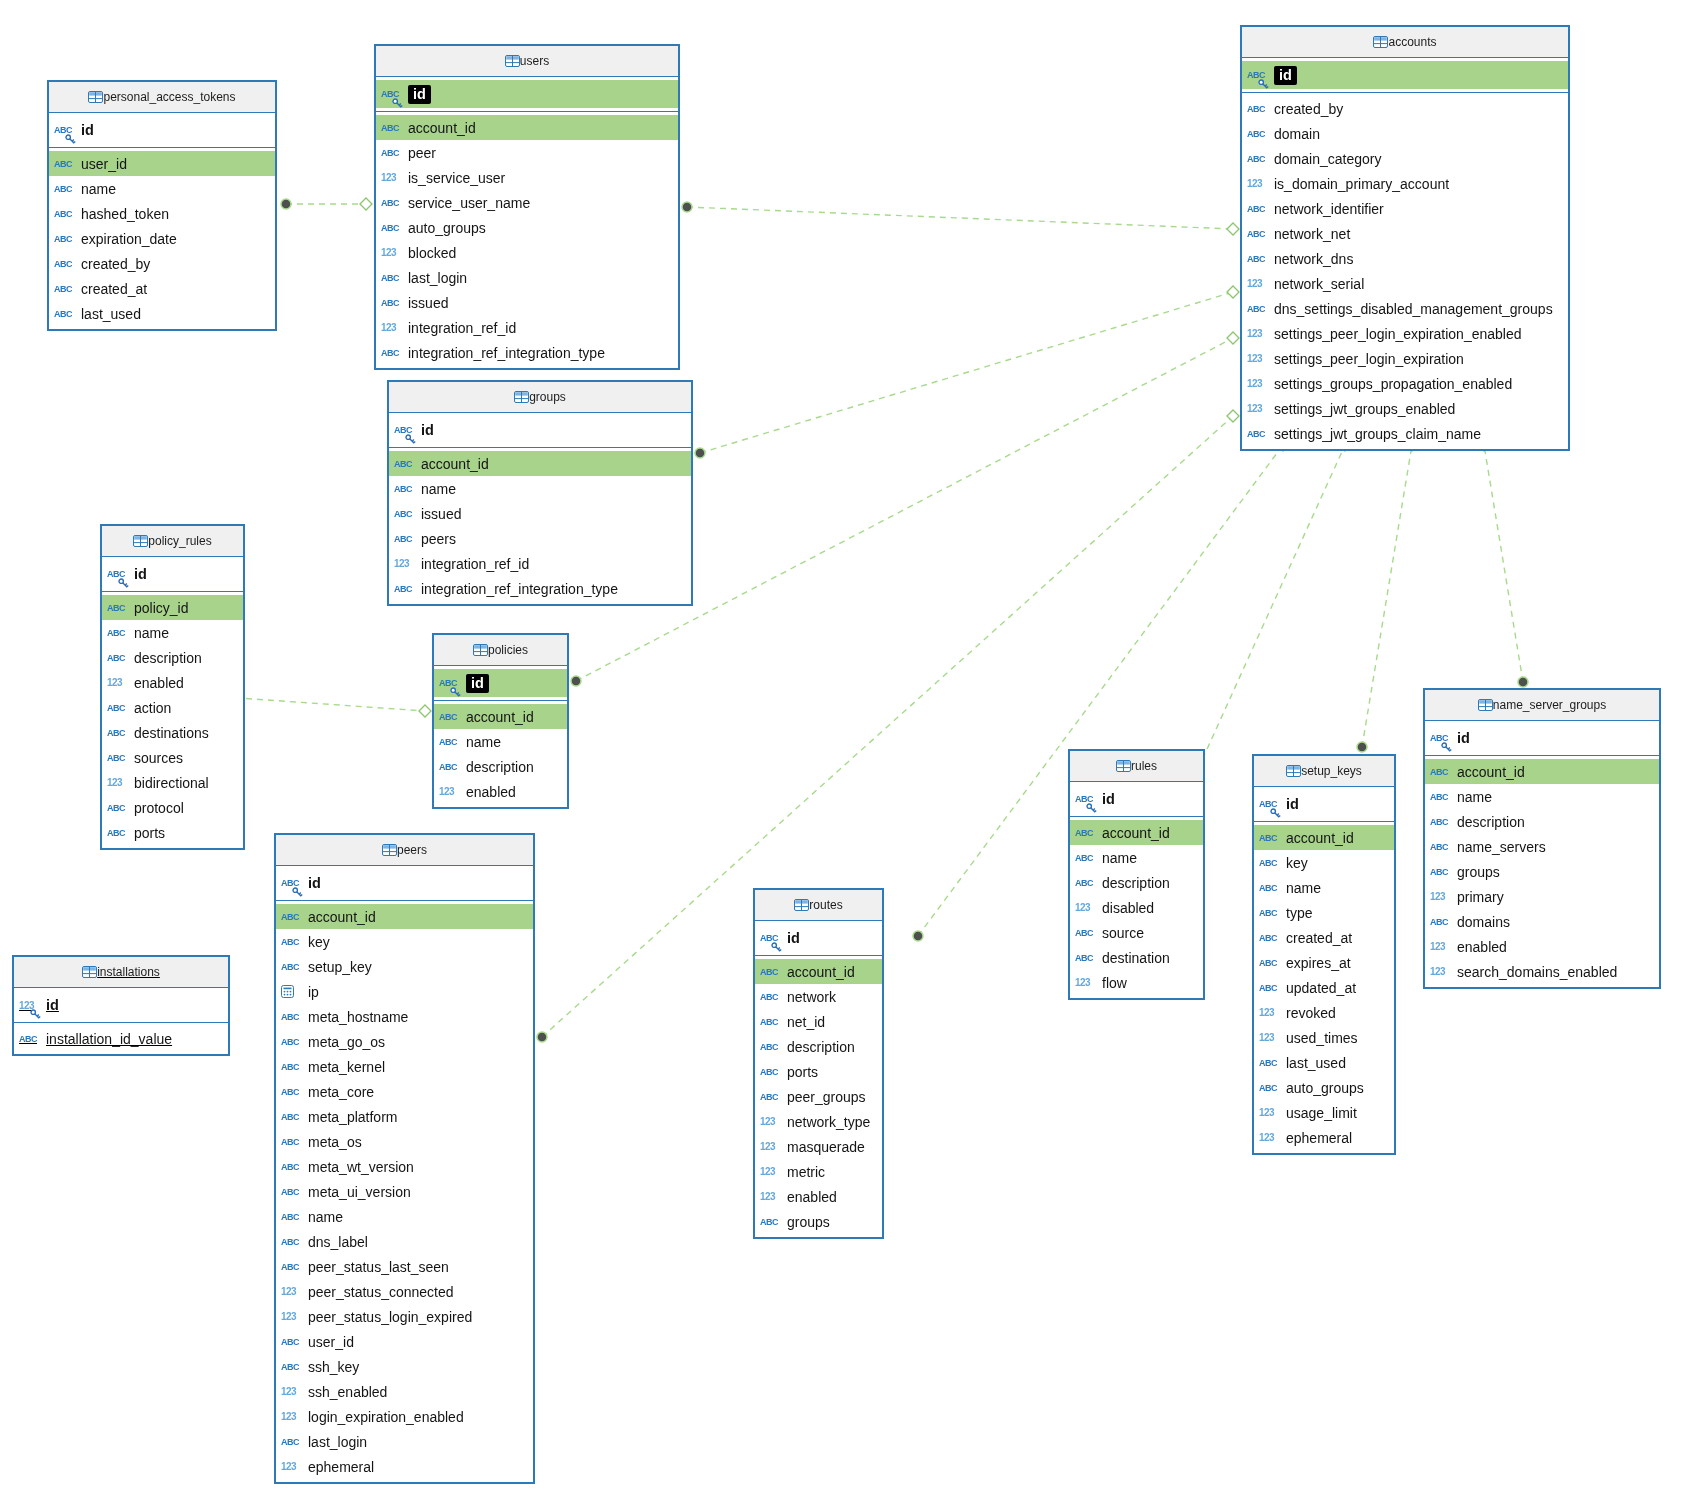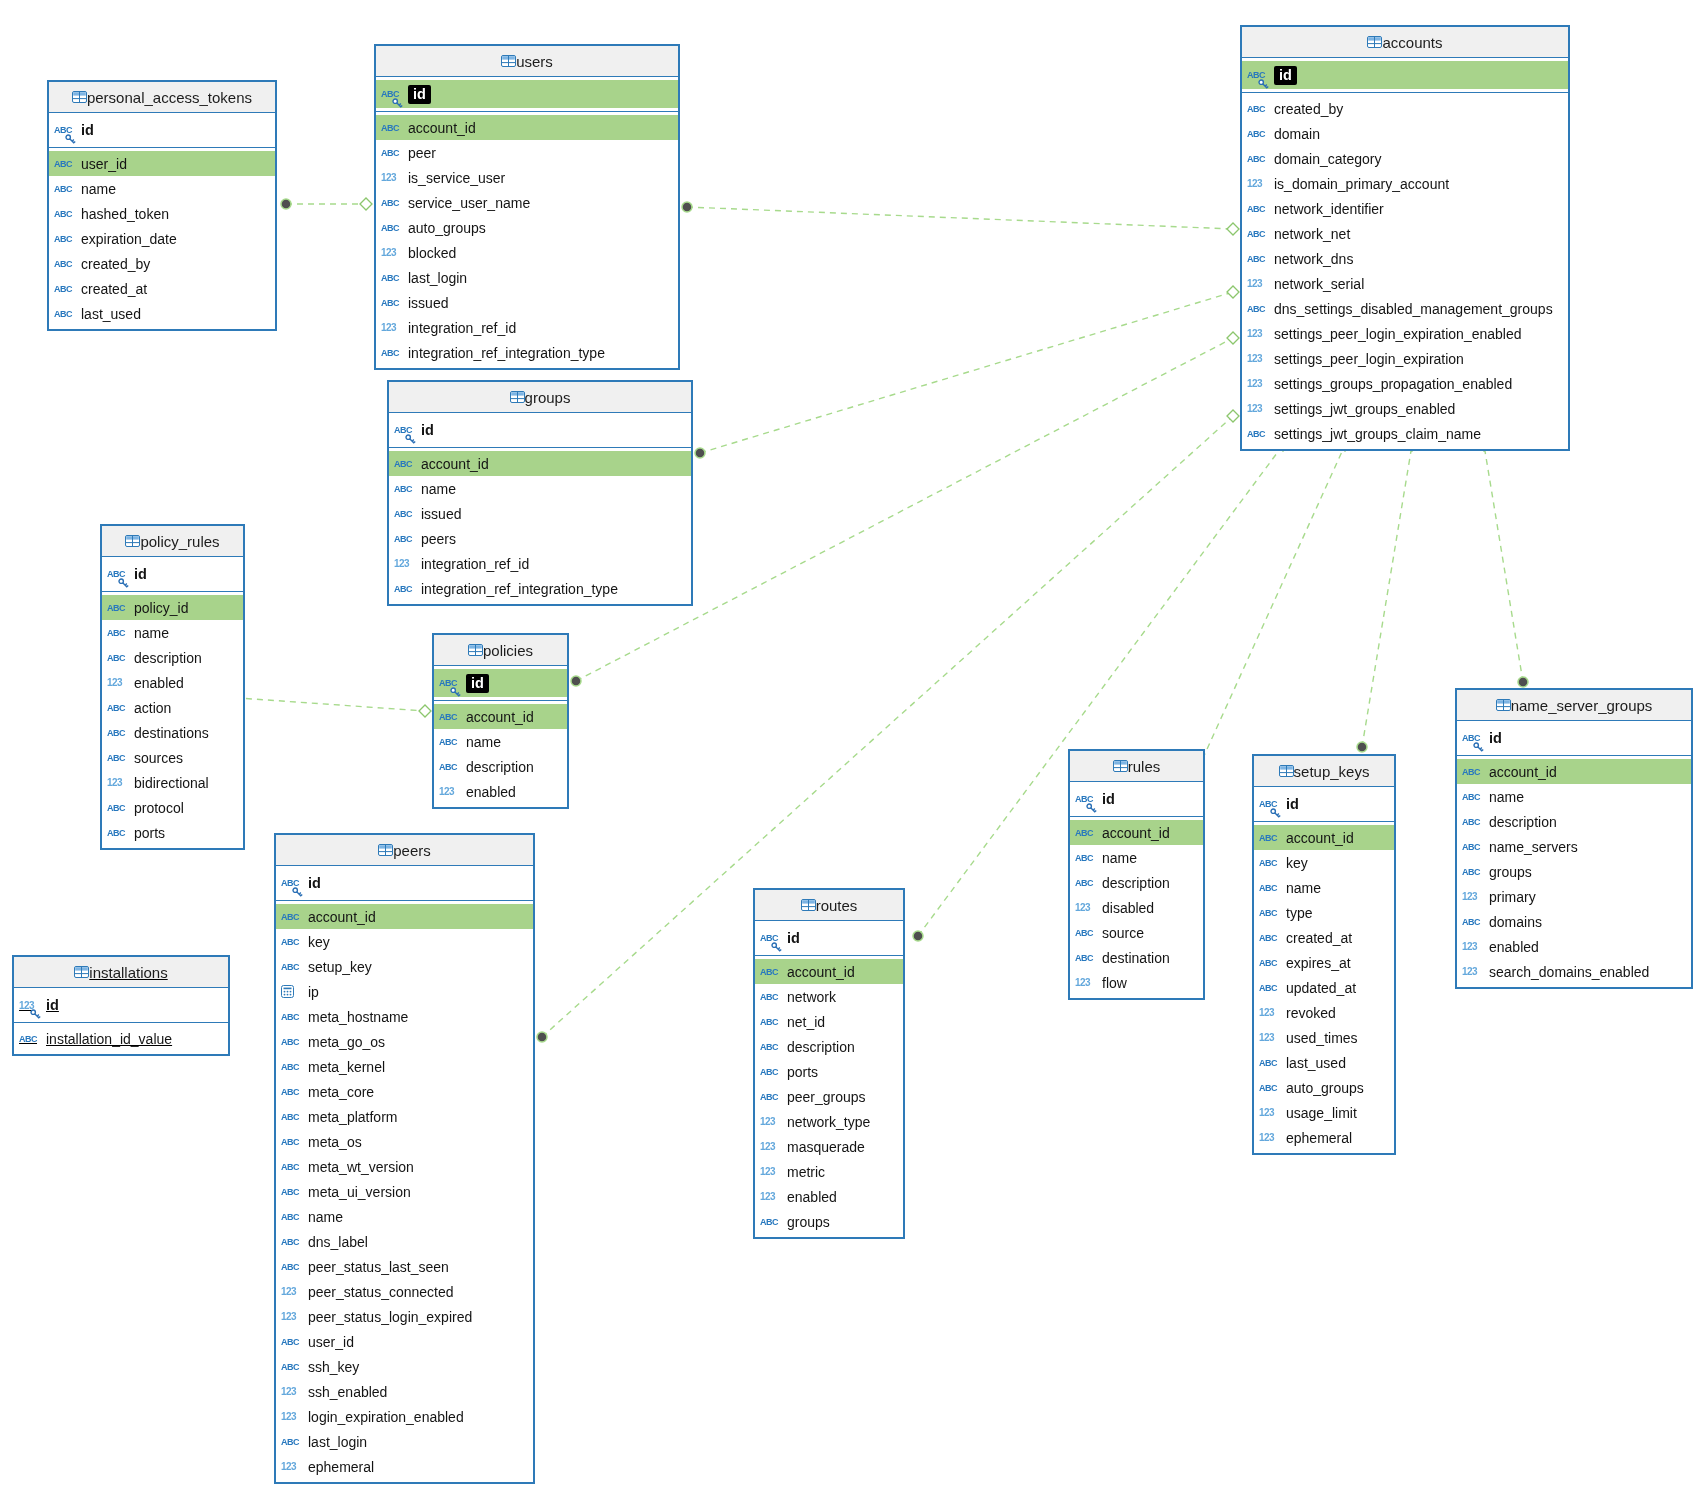--- a/index.html
+++ b/index.html
@@ -4,21 +4,21 @@
 <style>
   html,body{margin:0;padding:0;background:#fff}
   .canvas{position:relative;width:1708px;height:1505px;background:#fff;
           font-family:"Liberation Sans",sans-serif;overflow:hidden}
   #rel-layer{position:absolute;left:0;top:0;z-index:1}
   #tables-layer{position:absolute;left:0;top:0;width:100%;height:100%;z-index:2}
   .er-table{position:absolute;background:#fff;border:2px solid var(--border,#2e7ab8);
             box-sizing:border-box;z-index:2}
   .er-header{height:30px;display:flex;align-items:center;justify-content:center;
              background:#f0f0f0;border-bottom:1px solid var(--border,#2e7ab8);
-             font-size:15px;color:#1c1c1c}
+             font-size:12px;color:#1c1c1c}
   .pk-section{border-bottom:1px solid var(--border,#2e7ab8);padding:3px 0}
   .cols-section{padding:3px 0}
   .er-row{height:25px;display:flex;align-items:center;padding:0 6px 0 5px;
           font-size:14px;color:#141414;white-space:nowrap}
   .pk-row{height:28px;font-weight:bold;font-size:14.5px}
   .er-row .icon{width:27px;flex:0 0 27px;display:flex;align-items:center;position:relative}
   .hl{background:var(--green,#a8d38b)}
   .badge{background:#000;color:#fff;font-weight:bold;padding:0 5px;border-radius:2px;line-height:19px}
   .abc{color:#2878be;font-weight:bold;font-size:9px;letter-spacing:-.5px}
   .num{color:#64a8dc;font-weight:bold;font-size:10px;letter-spacing:-.5px}
@@ -626,21 +626,21 @@
         </div>
         <div class="cols-section">
           <div class="er-row">
             <span class="icon">
               <span class="abc">ABC</span>
             </span>
             <span>installation_id_value</span>
           </div>
         </div>
       </div>
-      <div class="er-table" style="left: 753px; top: 888px; width: 152px;">
+      <div class="er-table" style="left: 753px; top: 888px; width: 131px;">
         <div class="er-header">
           <svg width="15" height="12" viewBox="0 0 15 12">
             <rect x="0.5" y="0.5" width="14" height="11" rx="1.5" fill="#fff" stroke="#2e7ab8"></rect>
             <rect x="1.2" y="1.2" width="12.6" height="3.4" fill="#7db4e3"></rect>
             <line x1="7.5" y1="1" x2="7.5" y2="11" stroke="#2e7ab8"></line>
             <line x1="1" y1="7.6" x2="14" y2="7.6" stroke="#2e7ab8"></line>
           </svg>
           <span>routes</span>
         </div>
         <div class="pk-section">
@@ -887,21 +887,21 @@
             <span>usage_limit</span>
           </div>
           <div class="er-row">
             <span class="icon">
               <span class="num">123</span>
             </span>
             <span>ephemeral</span>
           </div>
         </div>
       </div>
-      <div class="er-table" style="left: 1423px; top: 688px; width: 238px; margin-left: 32px;">
+      <div class="er-table" style="left: 1423px; top: 688px; width: 238px;">
         <div class="er-header">
           <svg width="15" height="12" viewBox="0 0 15 12">
             <rect x="0.5" y="0.5" width="14" height="11" rx="1.5" fill="#fff" stroke="#2e7ab8"></rect>
             <rect x="1.2" y="1.2" width="12.6" height="3.4" fill="#7db4e3"></rect>
             <line x1="7.5" y1="1" x2="7.5" y2="11" stroke="#2e7ab8"></line>
             <line x1="1" y1="7.6" x2="14" y2="7.6" stroke="#2e7ab8"></line>
           </svg>
           <span>name_server_groups</span>
         </div>
         <div class="pk-section">

